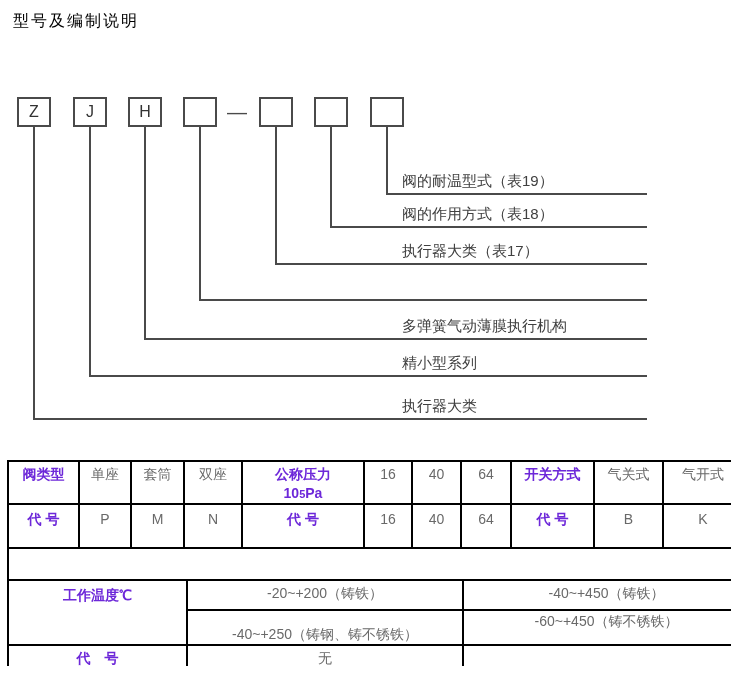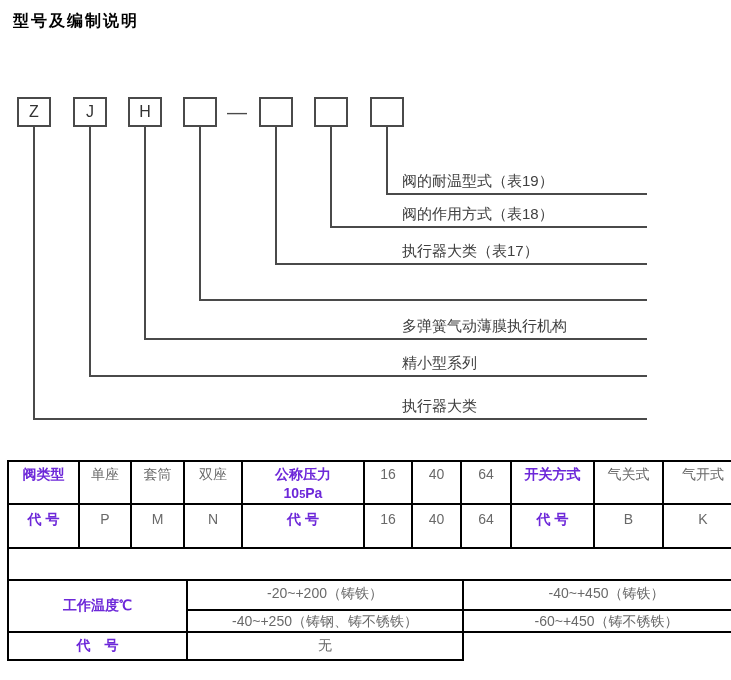--- a/index.html
+++ b/index.html
@@ -4,21 +4,21 @@
 <style>
   * { margin:0; padding:0; box-sizing:border-box; }
   html,body { background:#fff; }
   .page {
     position:relative; width:731px; height:680px; background:#fff;
     overflow:hidden; font-family:"Liberation Sans", sans-serif;
   }
   .title {
     position:absolute; left:13px; top:11px;
     font-family:"Liberation Serif", serif;
-    font-size:16px; letter-spacing:2px; color:#000;font-weight:bold;
+    font-size:16px; letter-spacing:2px; color:#000;
   }
   .intro {
     position:absolute; left:10px; top:53px; width:624px;
     font-family:"Liberation Serif", serif;
     font-size:14px; line-height:26px; color:#000;
     text-indent:2.1em; text-align:justify;
   }
   
   .code-box {
     position:absolute; top:97px; width:34px; height:30px;
@@ -147,26 +147,26 @@
     <div class="gap-band"></div>
 
     <table class="temp-table" style="width:742px">
       <colgroup>
         <col style="width:179px">
           <col style="width:276px">
           <col style="width:287px">
       </colgroup>
       <tbody>
           <tr style="height:30px">
-        <td class="hdr" rowspan="2" style="padding-top:15px">工作温度℃</td>
+        <td class="hdr" rowspan="2" style="padding-top:5px">工作温度℃</td>
         <td>-20~+200（铸铁）</td>
         <td>-40~+450（铸铁）</td>
       </tr>
       <tr style="height:22px">
-        <td style="padding-top:1px">-40~+250（铸钢、铸不锈铁）</td>
+        <td style="padding-top:14px">-40~+250（铸钢、铸不锈铁）</td>
         <td style="padding-top:1px">-60~+450（铸不锈铁）</td>
       </tr>
       <tr style="height:28px">
         <td class="hdr">代　号</td>
         <td>无</td>
         <td class="blank"></td>
       </tr>
     </tbody>
       </table>
 

